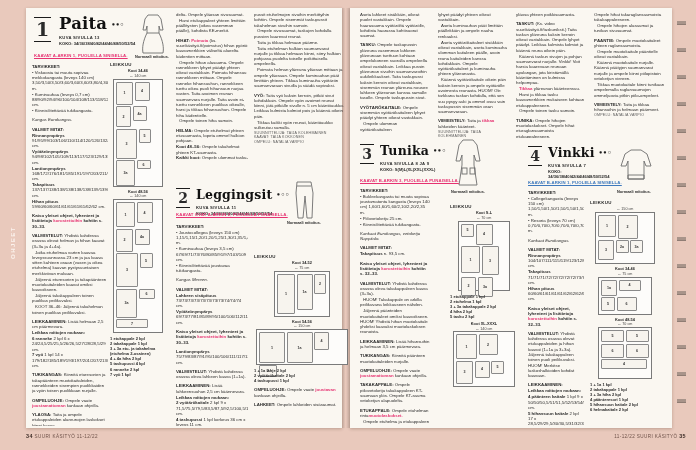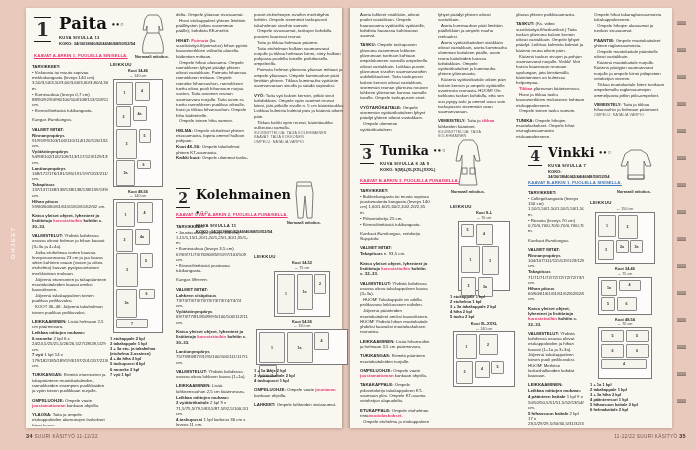--- a/index.html
+++ b/index.html
@@ -169,21 +169,21 @@
         <p class="blk ind"><span>Tikkaa kaikki vyön reunat, kääntöaukko sulkeutuu samalla.</span></p>
         <p class="blk credit gap"><span>SUUNNITTELIJA: Taija Kolehmainen</span></p>
         <p class="blk credit"><span>KAAVAT: Taija Kokkonen</span></p>
         <p class="blk credit"><span>OMPELU: Natalia Varpio</span></p>
       </div>
 
     <div class="abs" style="left:150px;top:180px;">
       <div class="sec-num num-mid">2</div>
     </div>
     <div class="abs" style="left:170px;top:177px;width:100px;">
-      <span class="sec-title t-mid">Kolehmainen</span>
+      <span class="sec-title t-mid">Leggingsit</span>
       <span class="sec-dots">●○○</span>
       <div class="sec-kuva">KUVA SIVULLA 11</div>
       <div class="sec-koko">KOKO: 34/36/38/40/42/44/46/48/50/52/54</div>
     </div>
     <div class="abs" style="left:266px;top:172px;">
       <svg width="24" height="40" viewBox="0 0 24 40">
         <path class="sketch" d="M5 2 h14 l2 11 -1 25 h-5 l-2-22 -2 22 H6 L4 13 Z"></path>
         <path class="sketch" d="M5 6 h14"></path>
       </svg>
     </div>

